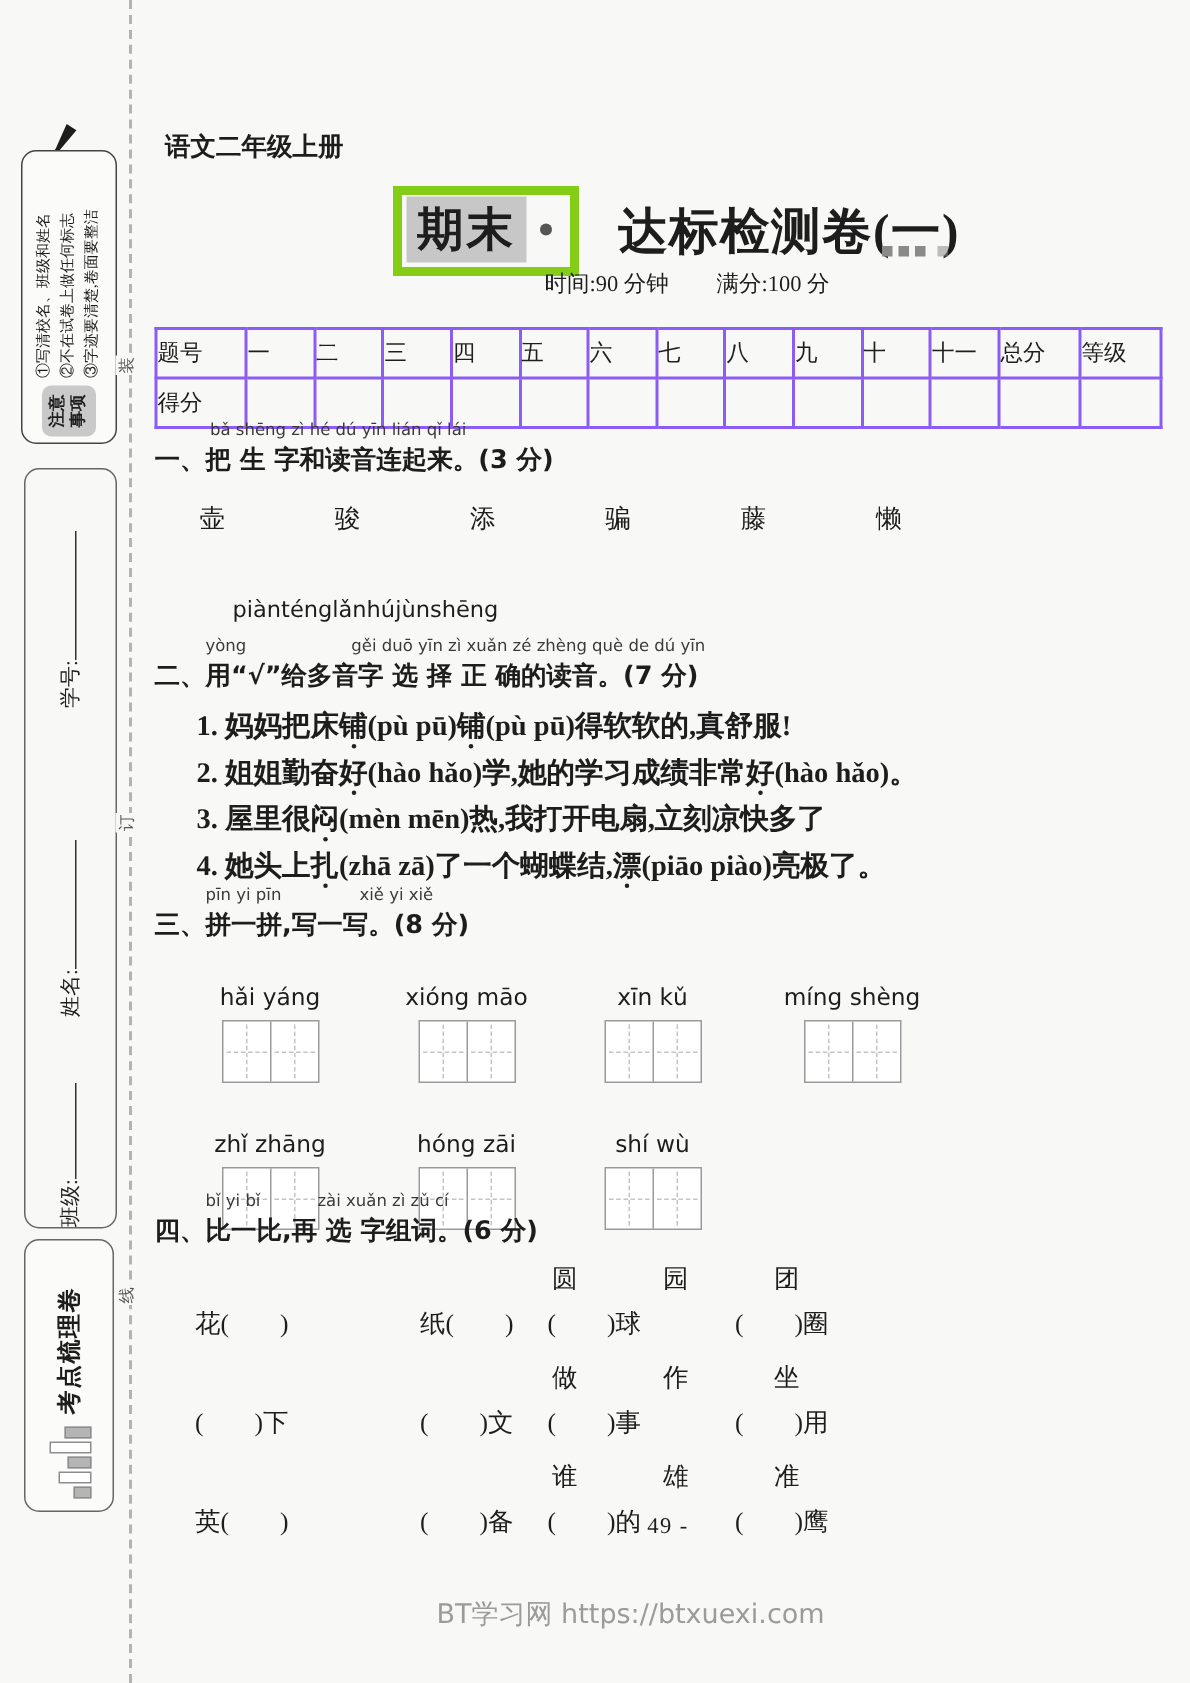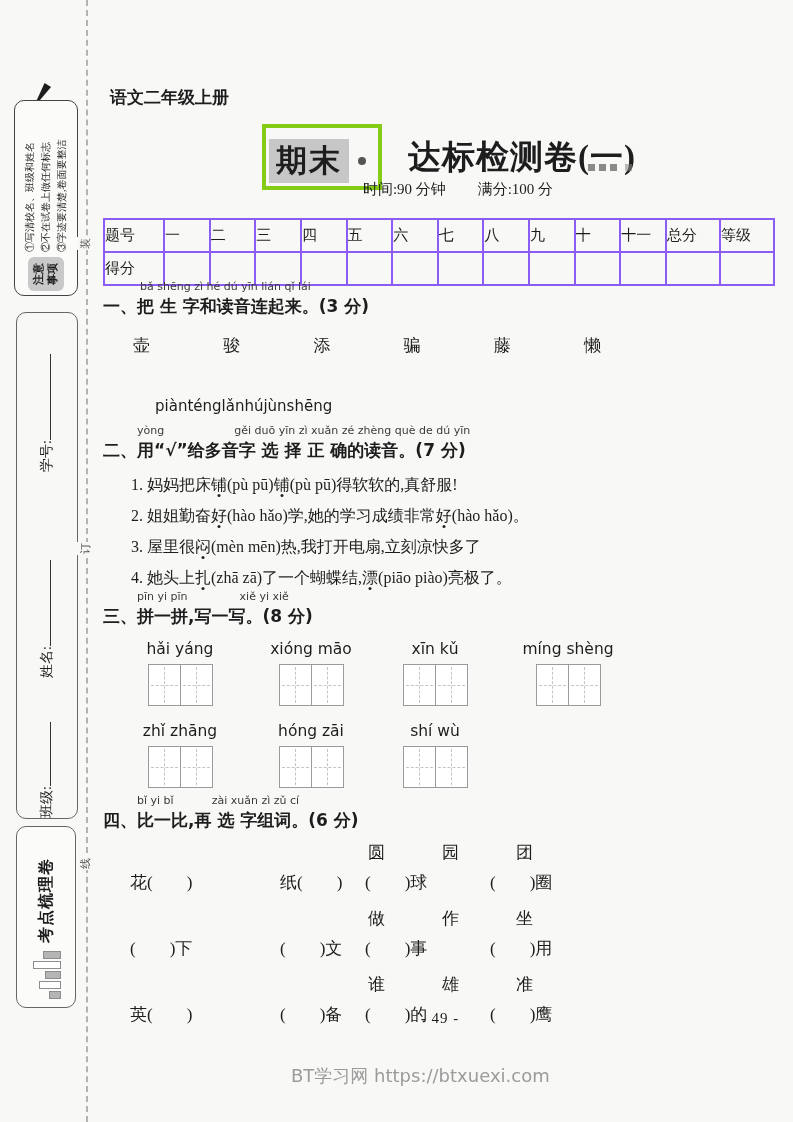--- a/index.html
+++ b/index.html
@@ -40,21 +40,21 @@
   .brand-label{font-size:16px;font-weight:bold;letter-spacing:1px;}
 
   .binding-line{position:absolute;left:86px;top:0;height:1122px;border-left:2px dashed #b3b3b3;}
   .binding-char{position:absolute;left:79px;transform:rotate(-90deg);font-size:11px;color:#555;
     background:#f8f8f6;padding:3px 1px;line-height:1;}
   .b1{top:235px;} .b2{top:540px;} .b3{top:855px;}
 
   
   .book-title{position:absolute;left:110px;top:86px;font-size:17px;font-weight:bold;}
   .title-block{position:absolute;left:262px;top:124px;display:flex;align-items:center;}
-  .badge-frame{border:4px solid #84cc16;padding:11px 12px 3px 3px;display:flex;align-items:center;gap:9px;}
+  .badge-frame{border:6px solid #84cc16;padding:1px 12px 3px 3px;display:flex;align-items:center;gap:9px;}
   .exam-badge{background:#c7c7c7;padding:1px 7px;font-size:31px;font-weight:bold;letter-spacing:2px;}
   .badge-dot{width:8px;height:8px;border-radius:50%;background:#555;}
   .exam-title{font-size:33px;font-weight:bold;margin-left:26px;letter-spacing:1px;white-space:nowrap;}
   .title-dots{position:absolute;left:588px;top:164px;display:flex;gap:4px;}
   .title-dots i{width:7px;height:7px;background:#8a8a8a;display:block;}
   .title-dots i:last-child{margin-left:4px;opacity:.55;}
   .exam-meta{position:absolute;left:103px;top:180px;width:674px;text-align:center;
     padding-left:36px;box-sizing:border-box;font-size:15px;}
   .exam-meta span{margin:0 14px;}
 
@@ -73,32 +73,32 @@
   
   .s1{top:280px;}
   .s1 .sec-pinyin{margin-left:37px;}
   .hanzi-row{display:flex;justify-content:space-between;width:468px;margin:16px 0 0 30px;font-size:17px;}
   .reading-row{display:flex;width:446px;margin:40px 0 0 52px;
     font-family:"DejaVu Sans","Liberation Sans",sans-serif;font-size:15px;}
 
   
   .s2{top:424px;}
   .s2 .sec-pinyin{gap:70px;}
-  .sentence{font-size:16px;line-height:31px;margin-left:28px;}
+  .sentence{font-size:19px;line-height:31px;margin-left:28px;font-weight:bold;}
   .sentences{margin-top:7px;}
   .em{position:relative;}
   .em::after{content:"";position:absolute;left:50%;bottom:-4px;width:3px;height:3px;border-radius:50%;
     background:#222;transform:translateX(-50%);}
   .em:empty::after{content:none;}
 
   
   .s3{top:590px;}
   .s3 .sec-pinyin{gap:52px;}
   .pin-grid-row{display:grid;grid-template-columns:130px 132px 116px 150px;margin:12px 0 0 12px;}
-  .pin-grid-row .col{display:flex;flex-direction:column;align-items:center;}
+  .pin-grid-row .col{display:flex;flex-direction:column;align-items:center;margin-top:16px;}
   .word-pinyin{font-family:"DejaVu Sans","Liberation Sans",sans-serif;font-size:15.5px;white-space:nowrap;}
   .tzg{display:inline-flex;border:1.5px solid #9a9a9a;background:#fff;margin-top:6px;}
   .tzg .cell{width:31px;height:40px;position:relative;}
   .tzg .cell + .cell{border-left:1px solid #9a9a9a;}
   .tzg .cell::before{content:"";position:absolute;left:50%;top:2px;bottom:2px;border-left:1px dashed #c4c4c4;}
   .tzg .cell::after{content:"";position:absolute;top:50%;left:2px;right:2px;border-top:1px dashed #c4c4c4;}
   .row2{margin-top:16px;}
 
   
   .s4{top:794px;}

